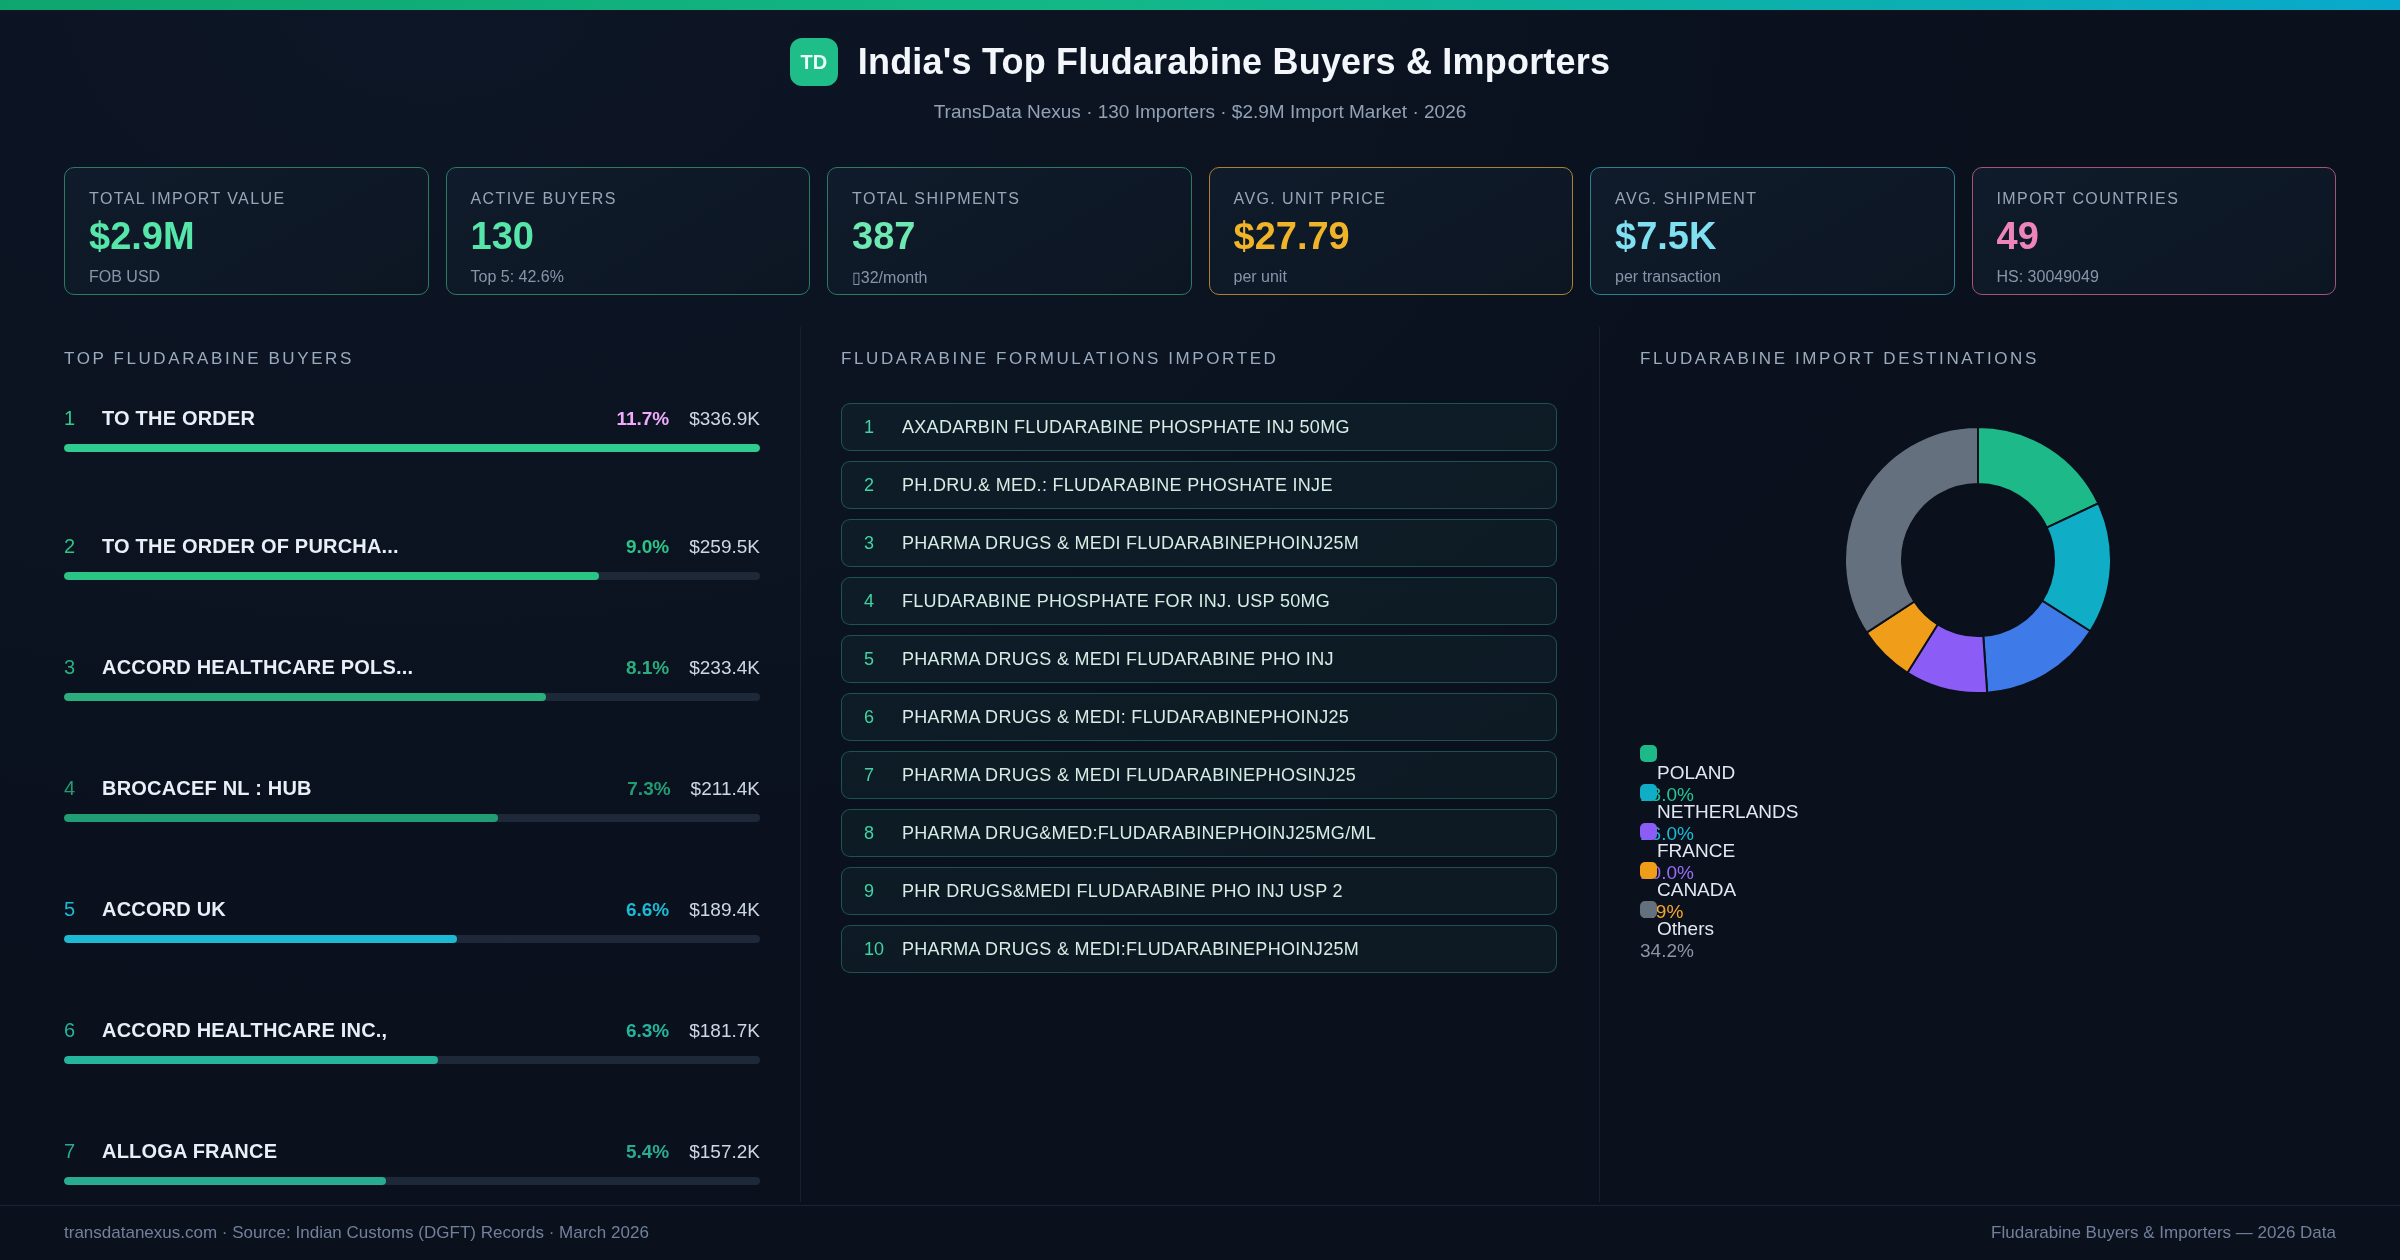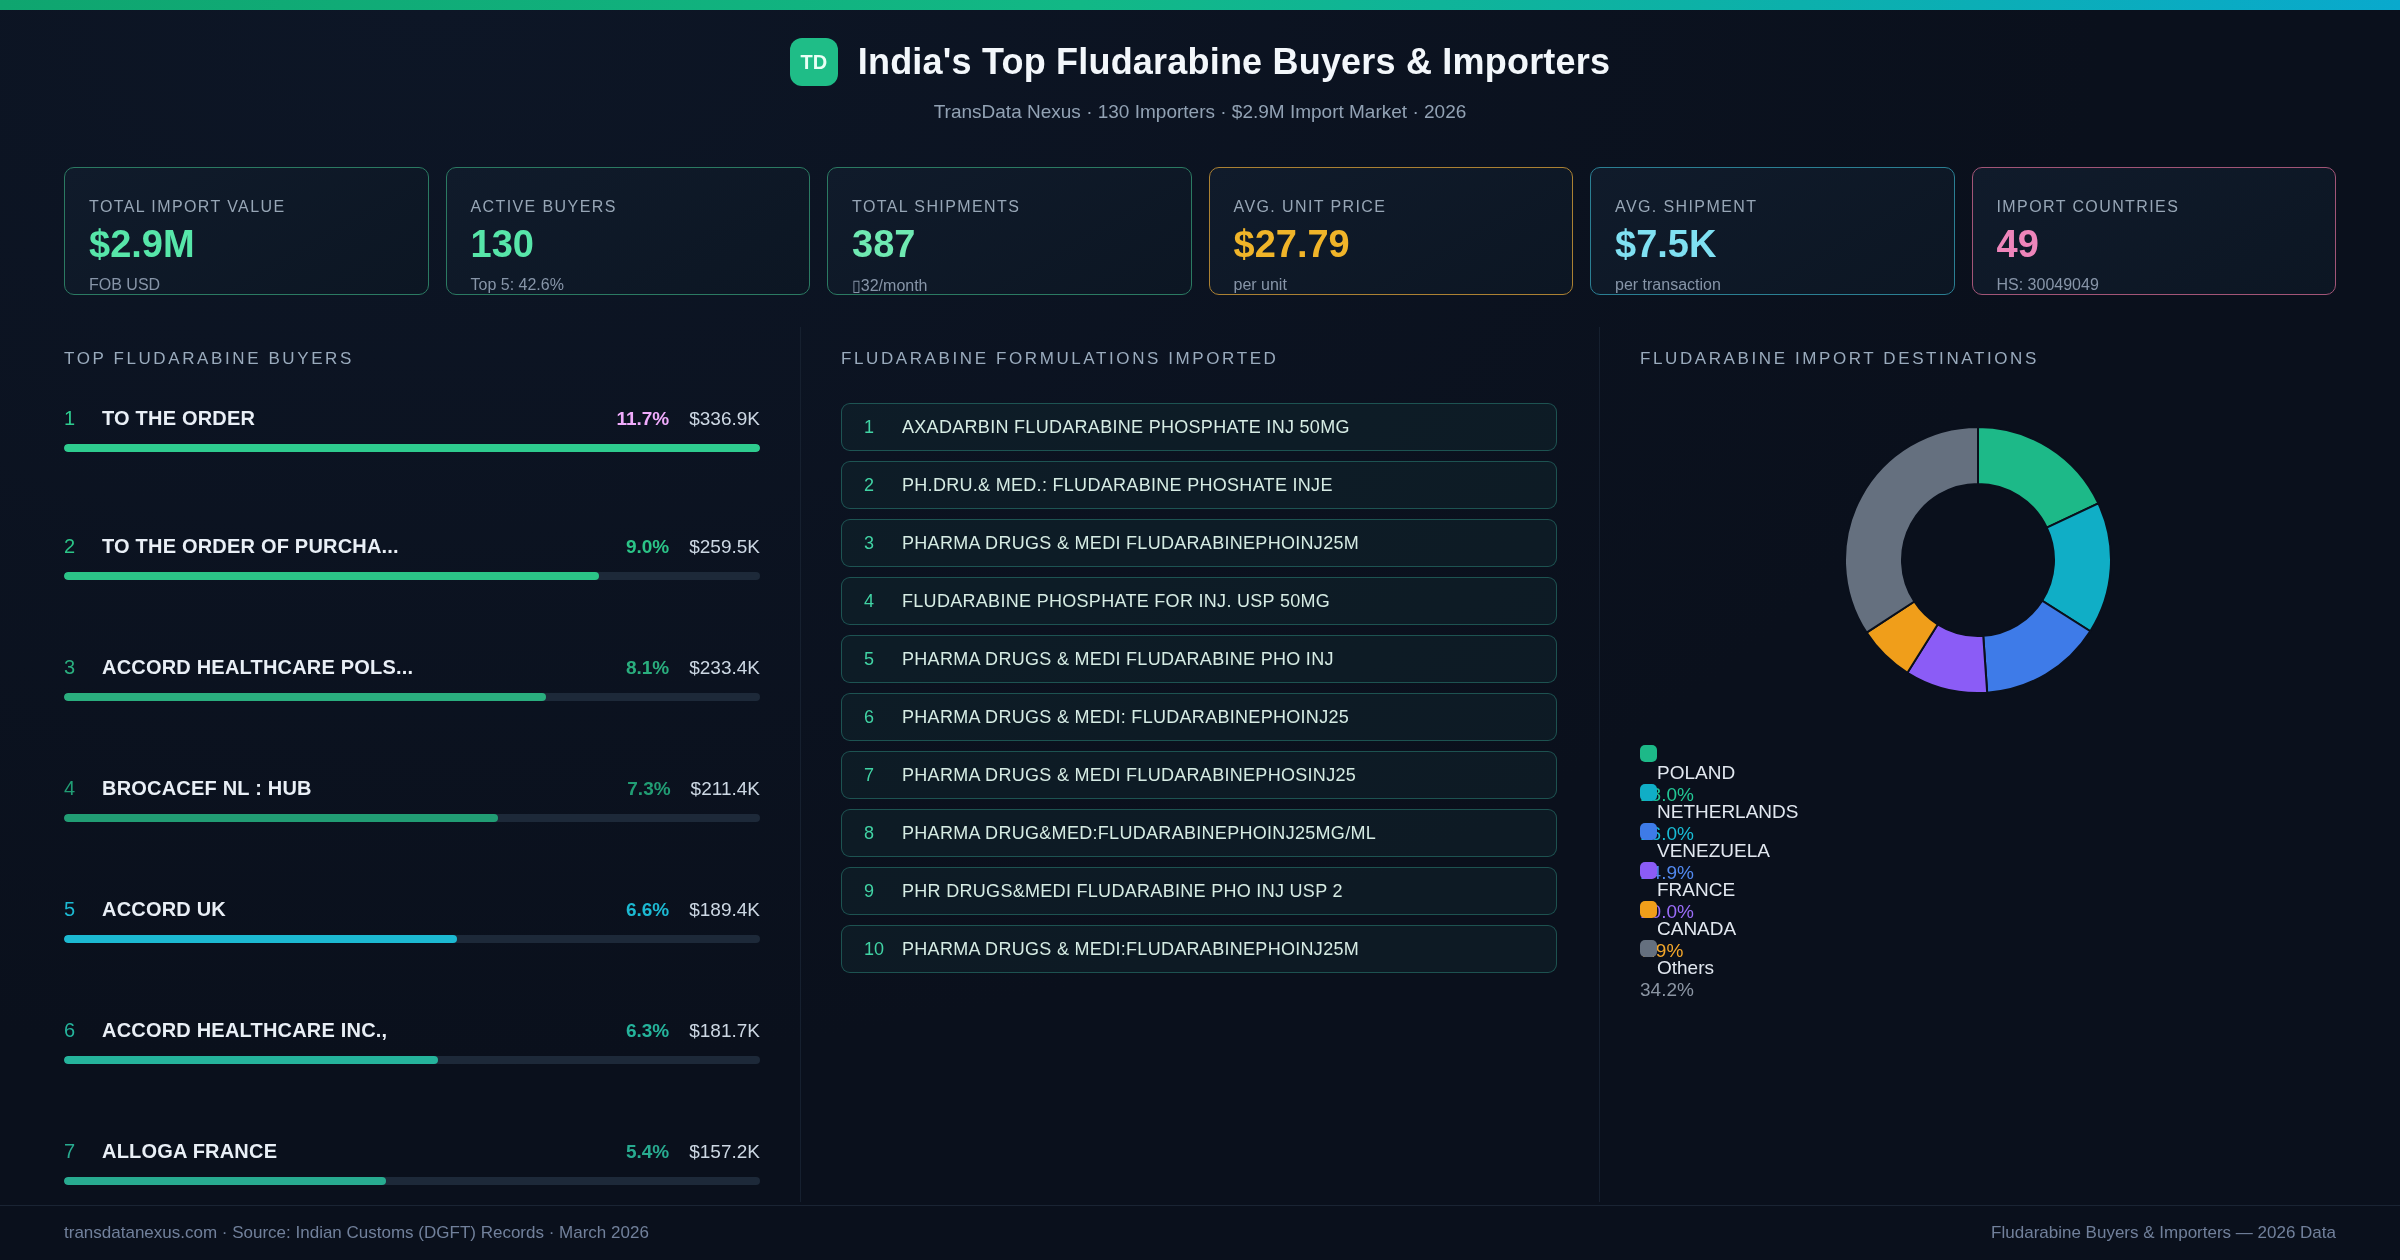--- a/index.html
+++ b/index.html
@@ -24,21 +24,21 @@
     display:flex; align-items:center; justify-content:center;
     font-size:20px; font-weight:bold; color:#eafff5;
   }
   .title { margin:0; font-size:36px; font-weight:bold; color:#f3f7fb; letter-spacing:0.2px; }
   .subtitle { margin-top:13px; font-size:19px; color:#92a2b4; }
 
   .stats {
     margin:44px 64px 0; display:grid; grid-template-columns:repeat(6,1fr); gap:17px;
   }
   .card {
-    height:128px; border-radius:10px; padding:30px 24px;
+    height:128px; border-radius:10px; padding:22px 24px;
     background:linear-gradient(150deg,#101b2b 0%,#0c1623 100%);
     border:1px solid #2b7a62;
   }
   .card-label { font-size:16px; letter-spacing:1.4px; color:#97a6b6; }
   .card-value { font-size:38px; font-weight:bold; margin-top:9px; line-height:1; }
   .card-sub { font-size:16px; color:#8795a8; margin-top:13px; }
 
   main {
     margin-top:32px; height:875px;
     display:grid; grid-template-columns:800px 800px 800px;
@@ -300,25 +300,20 @@
     <span class="legend-label">POLAND</span>
     <span class="legend-value" style="color: rgb(34, 199, 149);">18.0%</span>
   </div>
 
   <div class="legend-row">
     <span class="legend-swatch" style="background: rgb(16, 174, 198);"></span>
     <span class="legend-label">NETHERLANDS</span>
     <span class="legend-value" style="color: rgb(24, 188, 212);">16.0%</span>
   </div>
 
-  <div class="legend-row">
-    <span class="legend-swatch" style="background: rgb(62, 123, 232);"></span>
-    <span class="legend-label">VENEZUELA</span>
-    <span class="legend-value" style="color: rgb(82, 137, 240);">14.9%</span>
-  </div>
 
   <div class="legend-row">
     <span class="legend-swatch" style="background: rgb(139, 92, 246);"></span>
     <span class="legend-label">FRANCE</span>
     <span class="legend-value" style="color: rgb(154, 108, 248);">10.0%</span>
   </div>
 
   <div class="legend-row">
     <span class="legend-swatch" style="background: rgb(240, 158, 26);"></span>
     <span class="legend-label">CANADA</span>

